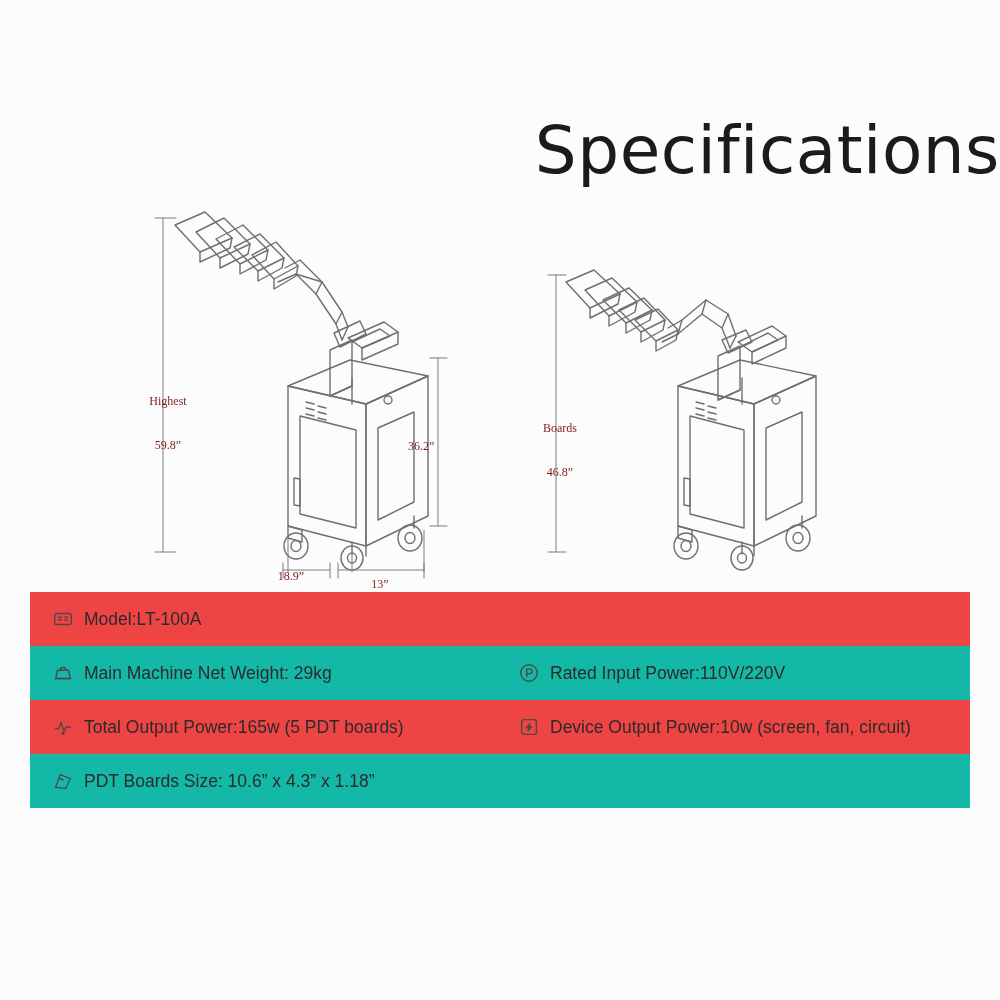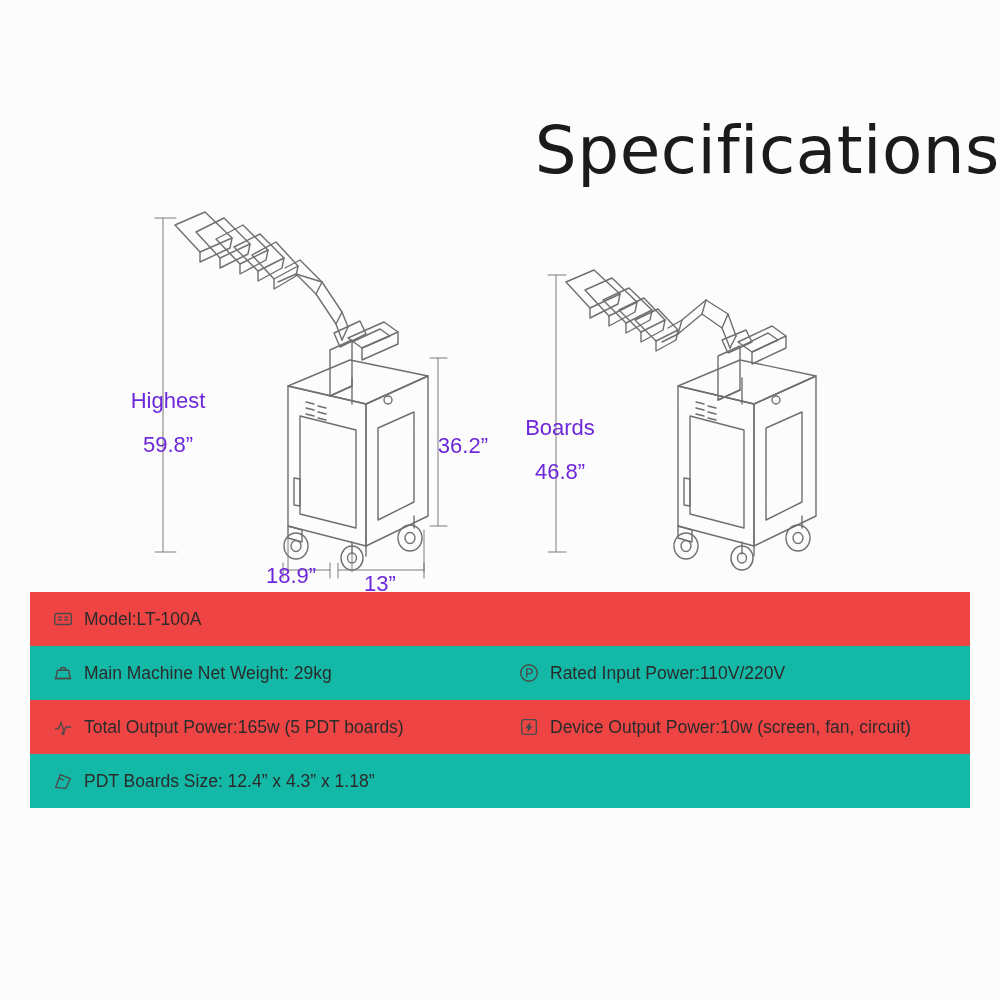--- a/index.html
+++ b/index.html
@@ -38,26 +38,26 @@
   
   .diagram {
     position: absolute;
     top: 190px;
     left: 0;
     width: 1000px;
     height: 400px;
   }
   .dim-label {
     position: absolute;
-    font-size: 22px;
+    font-size: 12px;
     line-height: 22px;
-    color: #6d28d9;
+    color: #7f1d1d;
     text-align: center;
     white-space: pre-line;
-    font-family: Liberation Sans, sans-serif;
+    font-family: Liberation Serif, serif;
   }
   .svg-wrap { position: absolute; inset: 0; }
 
   
   .spec-table {
     position: absolute;
     top: 592px;
     left: 30px;
     width: 940px;
     border-collapse: collapse;
@@ -250,21 +250,21 @@
           </g>
         </g>
       </svg>
     </div>
 
     <div class="dim-label" style="left:108px; top:178px; width:120px;">
       <span>Highest</span><br>
       <span>59.8”</span>
     </div>
 
-    <div class="dim-label" style="left:408px; top:245px; width:80px; text-align:right;">36.2”</div>
+    <div class="dim-label" style="left:408px; top:245px; width:80px; text-align:left;">36.2”</div>
 
     <div class="dim-label" style="left:246px; top:375px; width:90px;">18.9”</div>
 
     <div class="dim-label" style="left:340px; top:375px; width:80px;margin-top:8px;">13”</div>
 
     <div class="dim-label" style="left:500px; top:205px; width:120px;">
       <span>Boards</span><br>
       <span>46.8”</span>
     </div>
   </div>
@@ -318,18 +318,18 @@
         <span class="spec-text">Device Output Power:10w (screen, fan, circuit)</span>
       </div>
     </div>
 
     <div class="spec-row plain">
       <div class="spec-cell left">
         <svg class="spec-ico" viewBox="0 0 24 24" fill="none" stroke="currentColor" stroke-width="1.5">
           <path d="M4 19 L9 5 L20 9.5 L15 20 Z"></path>
           <path d="M7.5 9 L13 11"></path>
         </svg>
-        <span class="spec-text">PDT Boards Size: 12.4” x 4.3” x 1.18”</span>
+        <span class="spec-text">PDT Boards Size: 10.6” x 4.3” x 1.18”</span>
       </div>
     </div>
 
   </div>
 </div>
 
 </body></html>

